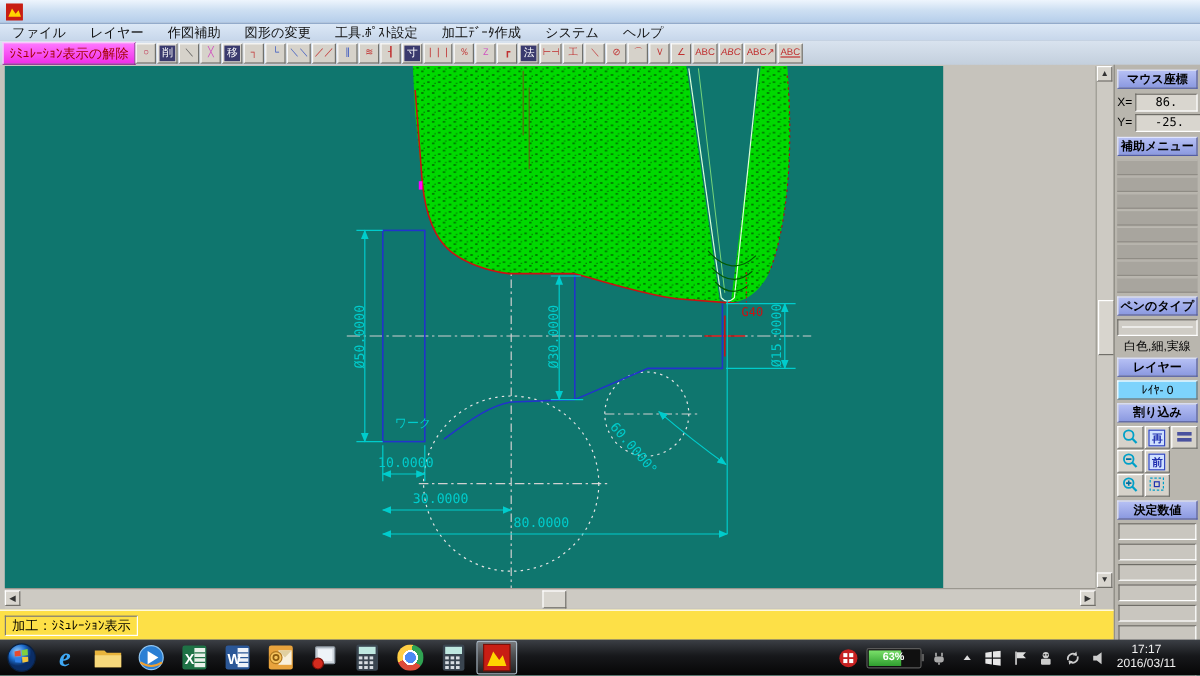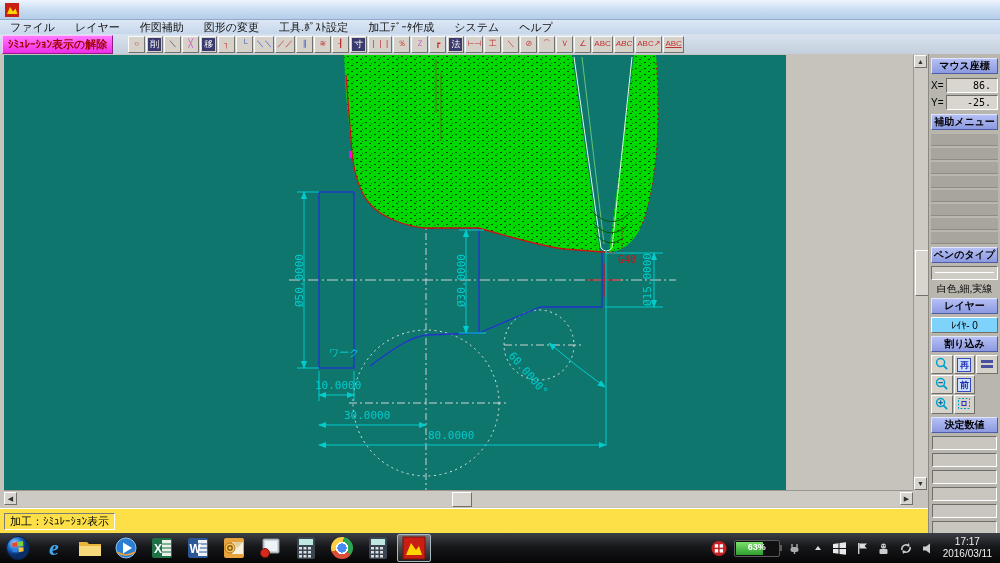--- a/index.html
+++ b/index.html
@@ -13,22 +13,22 @@
   .applogo svg{position:absolute;left:0;top:0}
   .title-text{font-size:11px;white-space:nowrap}
   
   .menubar{position:absolute;left:0;top:20px;width:1000px;height:14px;
     background:linear-gradient(#dce8f6,#c6d6ea);display:flex;align-items:center;
     font-size:11px;color:#101010;border-bottom:1px solid #aabdd6}
   .menu-item{padding:12px 10px;white-space:nowrap;cursor:default}
   
   .toolbar{position:absolute;left:0;top:34px;width:1000px;height:20px;
     background:linear-gradient(#d9e3ef,#c3cfdd);display:flex;align-items:center;padding:0 2px;box-sizing:border-box}
-  .sim-btn{height:17px;padding:0 5px;margin-right:15px;display:flex;align-items:center;
-    background:linear-gradient(#ff78ff,#ef2de8);color:#a40000;font-weight:bold;font-size:11px;
+  .sim-btn{height:17px;padding:0 5px;margin-right:0;display:flex;align-items:center;
+    background:linear-gradient(#ff78ff,#ef2de8);color:#a40000;font-weight:normal;font-size:11px;
     border:1px solid;border-color:#ffc4ff #8d1d8d #8d1d8d #ffc4ff;white-space:nowrap}
   .tbtn{height:17px;min-width:17px;margin-right:1px;display:flex;align-items:center;justify-content:center;
     background:#d6d2ca;border:1px solid;border-color:#fafafa #70706c #70706c #fafafa;
     font-size:8px;line-height:1;padding:0 1px;box-sizing:border-box;overflow:hidden;white-space:nowrap}
   .tbtn .kj{display:block;width:13px;height:13px;line-height:13px;text-align:center;font-size:9px}
   
   .canvas{position:absolute;left:4px;top:55px;width:782px;height:435px;background:#0f766e}
   .vscroll{position:absolute;left:913px;top:55px;width:15px;height:435px;background:#cdcac3;
     border-left:1px solid #9a978f;box-sizing:border-box}
   .vthumb{position:absolute;left:1px;top:195px;width:12px;height:44px;background:#d8d5ce;
@@ -39,21 +39,21 @@
     border-top:1px solid #9a978f;box-sizing:border-box}
   .hthumb{position:absolute;left:448px;top:1px;width:18px;height:13px;background:#d8d5ce;
     border:1px solid;border-color:#fff #716f69 #716f69 #fff}
   
   .rpanel{position:absolute;left:928px;top:54px;width:72px;height:479px;background:#b9b6ae;
     border-left:1px solid #8a8881;box-sizing:border-box;padding:1px 2px}
   .phead{height:14px;margin:3px 0;background:linear-gradient(#b6c0f4,#8b99e0);
     border:1px solid;border-color:#e0e5ff #515ca6 #515ca6 #e0e5ff;
     font-size:10px;font-weight:bold;color:#000;display:flex;align-items:center;justify-content:center;white-space:nowrap;overflow:hidden}
   .coordrow{display:flex;align-items:center;height:17px;gap:2px;font-size:10px;color:#000}
-  .coordval{flex:1;height:13px;line-height:13px;background:#d9d6cf;text-align:right;padding:0 6px;
+  .coordval{flex:1;height:13px;line-height:13px;background:#d9d6cf;text-align:right;padding:0 16px;
     border:1px solid;border-color:#6f6d67 #ffffff #ffffff #6f6d67;font-family:"DejaVu Sans Mono",monospace;font-size:10px}
   .auxrow{height:11px;margin:1px 0;background:#a8a59e;border-top:1px solid #bbb8b1;border-bottom:1px solid #8f8c85}
   .pensample{height:12px;margin:2px 0;background:#cfccc5;border:1px solid;border-color:#6f6d67 #fff #fff #6f6d67;position:relative}
   .pensample i{position:absolute;left:3px;right:3px;top:5px;height:1px;background:#fff}
   .penlabel{height:13px;font-size:10px;color:#000;display:flex;align-items:center;justify-content:center;white-space:nowrap}
   .layerbtn{height:14px;margin:1px 0;background:#7dd3fc;border:1px solid;border-color:#fff #70706c #70706c #fff;
     font-size:10px;display:flex;align-items:center;justify-content:center}
   .igrid{display:grid;grid-template-columns:repeat(3,1fr);gap:1px;margin:1px 0}
   .ibtn{height:17px;background:#d6d2ca;border:1px solid;border-color:#fff #70706c #70706c #fff;
     display:flex;align-items:center;justify-content:center;font-size:9px;overflow:hidden}
@@ -64,21 +64,21 @@
   .statusbar{position:absolute;left:0;top:508px;width:928px;height:25px;background:#fde047;
     border-top:1px solid #fff;display:flex;align-items:center;gap:22px;padding:0 4px;box-sizing:border-box}
   .sbox{height:17px;border:1px solid;border-color:#7d7b74 #fff #fff #7d7b74;font-size:11px;color:#000;
     display:flex;align-items:center;padding:0 5px;white-space:nowrap;box-sizing:border-box}
   .sbox.msg{flex:1}
   
   .taskbar{position:absolute;left:0;top:533px;width:1000px;height:30px;
     background:linear-gradient(#3c4046,#17181b 45%,#050505);display:flex;align-items:center;color:#ddd}
   .tapp{width:34px;height:28px;margin:0 1px;display:flex;align-items:center;justify-content:center;border-radius:2px;flex:0 0 auto}
   .tapp.active{background:linear-gradient(rgba(255,255,255,.32),rgba(255,255,255,.10));border:1px solid #aab8c4;box-sizing:border-box}
-  .tray{margin-left:auto;display:flex;align-items:center;gap:7px;padding-right:8px}
+  .tray{margin-left:auto;display:flex;align-items:center;gap:7px;padding-right:20px}
   .battery{width:44px;height:15px;background:#101010;border:1px solid #5a5a5a;border-radius:2px;position:relative;flex:0 0 auto}
   .battery .fill{position:absolute;left:1px;top:1px;bottom:1px;width:63%;background:linear-gradient(#7ae06a,#2f9e2f)}
   .battery .pct{position:absolute;left:0;top:1px;width:100%;text-align:center;font-size:9px;color:#fff;font-weight:bold}
   .battery:after{content:"";position:absolute;right:-3px;top:4px;width:2px;height:6px;background:#5a5a5a}
   .clock{font-size:10px;color:#f0f0f0;text-align:center;line-height:12px;white-space:nowrap}
   .trayico{width:16px;height:16px;display:flex;align-items:center;justify-content:center;flex:0 0 auto}
   
   .dimtxt{font-family:"DejaVu Sans Mono",monospace;font-size:11px;fill:#00cccc}
 </style>
 </head>

